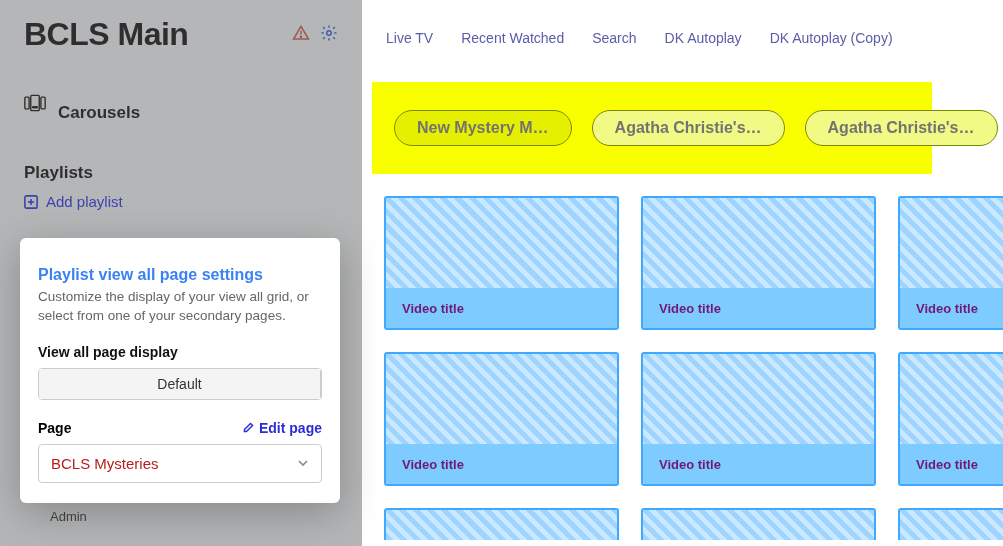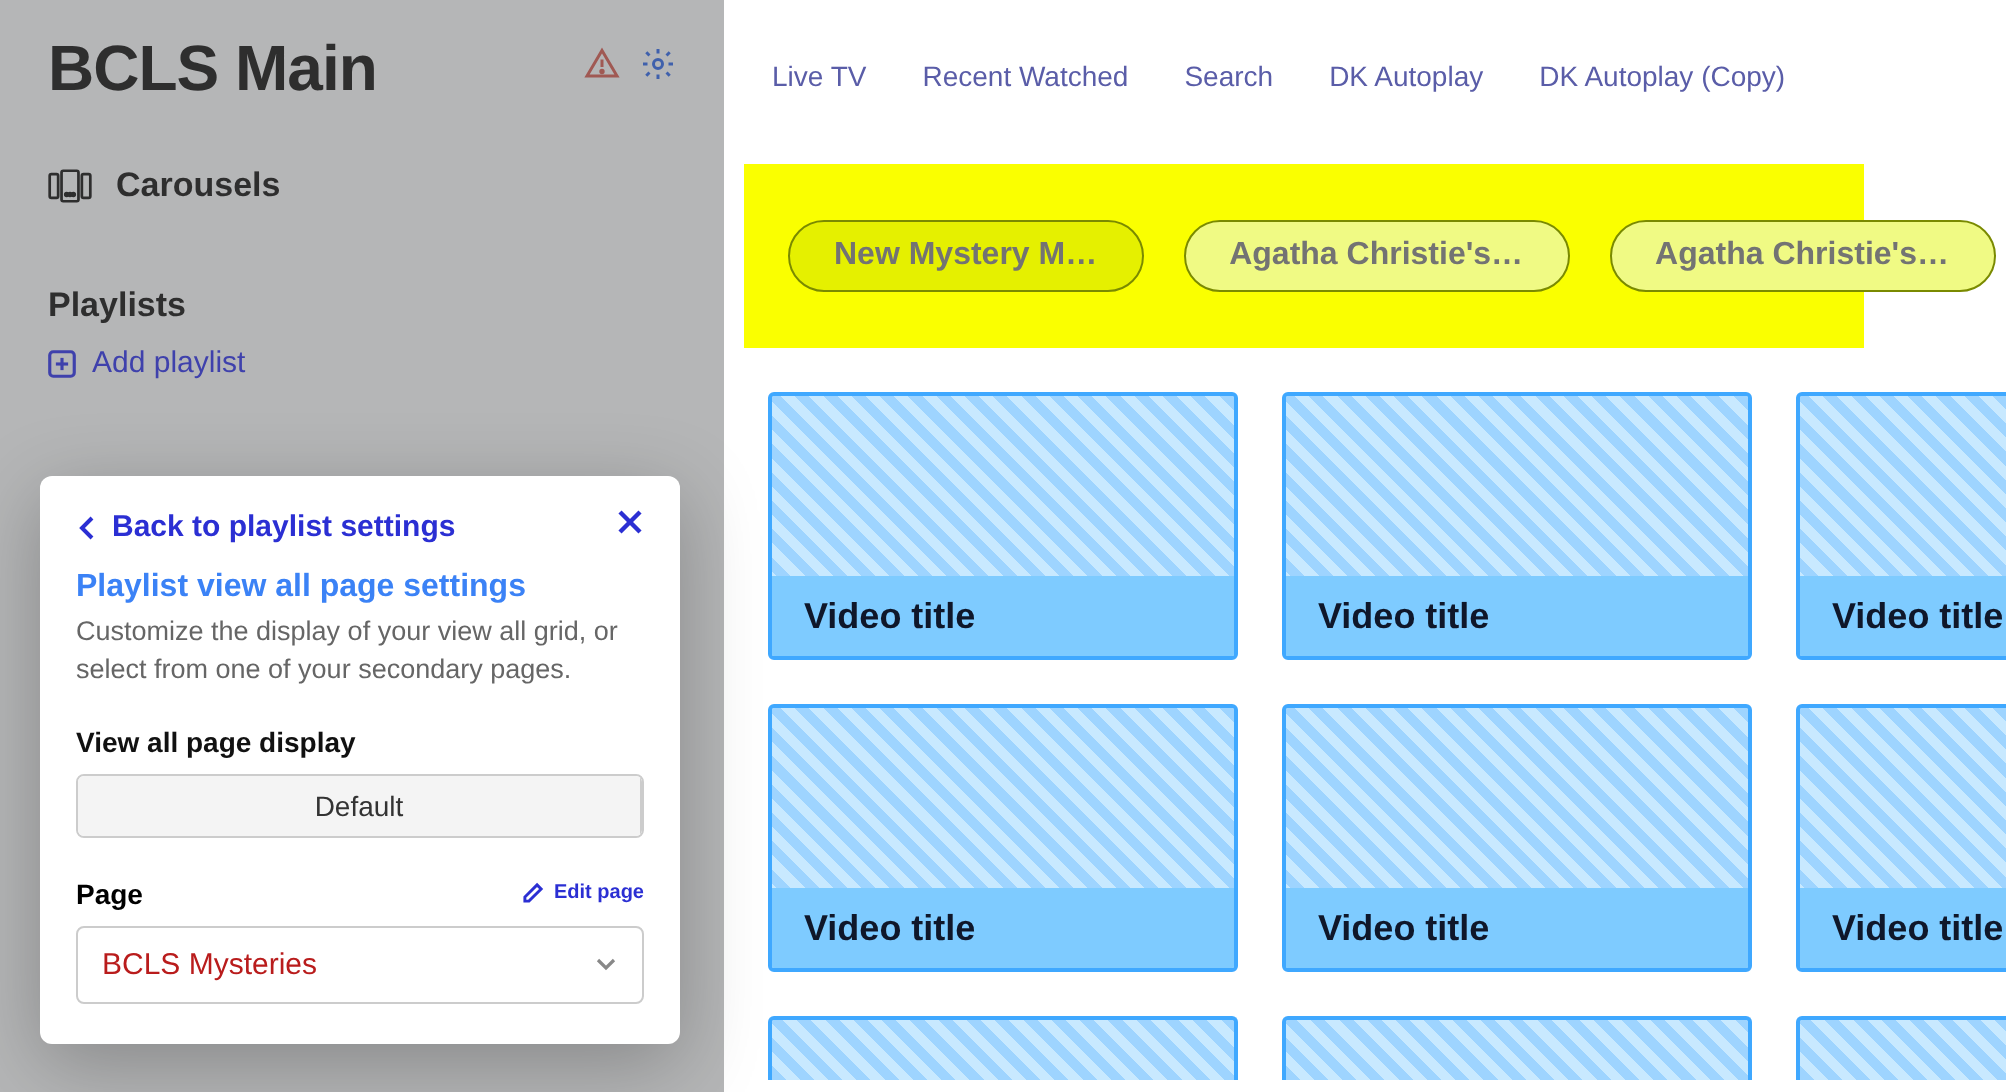--- a/index.html
+++ b/index.html
@@ -10,21 +10,21 @@
 
 .title { font-size: 32px; font-weight: 800; color: #111; letter-spacing: -0.5px; }
 .title-row { display: flex; align-items: center; justify-content: space-between; margin-top: 4px; text-align: center; }
 .title-icons { display: flex; gap: 10px; align-items: center; }
 .title-icons svg { width: 18px; height: 18px; }
 
 .subtitle { font-size: 14px; font-style: italic; color: #222; margin-top: 6px; display: flex; align-items: center; gap: 4px; }
 .subtitle svg { width: 14px; height: 14px; }
 
 .carousels-row { display: flex; align-items: center; gap: 12px; margin-top: 30px; }
-.carousels-row .label { font-size: 17px; font-weight: 700; color: #111; }
+.carousels-row .label { font-size: 17px; font-weight: 700; color: #111; margin-top: 20px; }
 .carousels-row svg { width: 22px; height: 18px; }
 
 .playlists-heading { font-size: 17px; font-weight: 700; color: #111; margin-top: 40px; }
 .add-playlist { display: flex; align-items: center; gap: 8px; color: #2b2fd3; font-size: 15px; margin-top: 10px; font-weight: 400; cursor: pointer; }
 .add-playlist svg { width: 14px; height: 14px; }
 
 .admin-link { position: absolute; left: 50px; top: 509px; font-size: 13px; color: #333; }
 
 .popover { position: absolute; left: 20px; top: 238px; width: 320px; background: #fff; border-radius: 6px; box-shadow: 0 10px 40px rgba(0,0,0,0.25); padding: 16px 18px 20px; z-index: 10; }
 .popover .back-row { display: flex; align-items: center; justify-content: space-between; }
@@ -34,40 +34,40 @@
 .popover .close svg { width: 14px; height: 14px; stroke: #2b2fd3; }
 .popover h3 { font-size: 16px; font-weight: 800; margin-top: 12px; color: #3b82f6; }
 .popover .desc { font-size: 13.5px; color: #666; margin-top: 4px; line-height: 1.4; }
 .popover .section-label { font-size: 14px; font-weight: 800; margin-top: 18px; color: #111; }
 .toggle { display: flex; border: 1px solid #ccc; border-radius: 4px; overflow: hidden; margin-top: 8px; font-size: 14px; }
 .toggle div { flex: 1; text-align: center; padding: 7px 0; cursor: pointer; }
 .toggle .inactive { background: #f4f4f4; color: #333; border-right: 1px solid #ccc; }
 .toggle .active { background: #fff; color: #2b2fd3; font-weight: 700; }
 .page-row { display: flex; justify-content: space-between; align-items: center; margin-top: 20px; }
 .page-row .lbl { font-weight: 800; font-size: 14px; }
-.page-row .edit { display: flex; align-items: center; gap: 4px; color: #2b2fd3; font-weight: 600; font-size: 10px; cursor: pointer; }
+.page-row .edit { display: flex; align-items: center; gap: 4px; color: #2b2fd3; font-weight: 600; font-size: 14px; cursor: pointer; }
 .page-row .edit svg { width: 13px; height: 13px; }
 .select { margin-top: 8px; border: 1px solid #ccc; border-radius: 4px; padding: 10px 12px; display: flex; justify-content: space-between; align-items: center; cursor: pointer; font-size: 15px; color: #b91c1c; }
 .select svg { width: 12px; height: 12px; }
 
 .preview { position: absolute; left: 362px; top: 0; right: 0; height: 546px; background: #fff; }
 .top-tabs { display: flex; gap: 28px; padding: 30px 24px 0; font-size: 14px; color: #5a5da8; }
 .top-tabs span { cursor: pointer; white-space: nowrap; }
 
 .pill-bar { background: #faff00; margin: 36px 0 0 10px; padding: 28px 22px; width: 560px; }
 .pills { display: flex; gap: 20px; }
 .pill { border: 1.5px solid #7a8a00; border-radius: 22px; padding: 8px 22px; font-size: 16px; font-weight: 600; color: #737373; cursor: pointer; white-space: nowrap; }
 .pill.selected { background: #e5f000; }
 .pill.unselected { background: #f0fa84; }
 
 .grid { padding: 22px 0 0 22px; display: grid; grid-template-columns: repeat(3, 235px); gap: 22px 22px; }
 .card { height: 134px; border: 2px solid #3fa8ff; border-radius: 3px; background: #b8e2ff; position: relative; cursor: pointer; overflow: hidden; }
 .card .hatch { position: absolute; inset: 0; background: repeating-linear-gradient(45deg, #9ed4ff 0 5px, #c8e9ff 5px 10px); }
 .card .stripe { position: absolute; left: 0; right: 0; bottom: 0; height: 40px; background: #7ecbff; display: flex; align-items: center; }
-.card .stripe span { color: #0f172a; font-weight: 800; font-size: 18px; padding-left: 16px; }
+.card .stripe span { color: #701a75; font-weight: 800; font-size: 13px; padding-left: 16px; }
 
 .row3 { padding: 0 0 0 22px; display: grid; grid-template-columns: repeat(3, 235px); gap: 22px; margin-top: 22px; }
 .card-short { height: 32px; border: 2px solid #3fa8ff; border-bottom: none; border-radius: 3px 3px 0 0; background: #b8e2ff; position: relative; overflow: hidden; }
 .card-short .hatch { position: absolute; inset: 0; background: repeating-linear-gradient(45deg, #9ed4ff 0 5px, #c8e9ff 5px 10px); }
 </style>
 </head>
 <body>
 
 <div class="left-panel">
   <div class="dim"></div>
@@ -105,34 +105,20 @@
         <line x1="8" y1="4.5" x2="8" y2="11.5"></line>
         <line x1="4.5" y1="8" x2="11.5" y2="8"></line>
       </svg>
     <span>Add playlist</span>
   </div>
 
   <div class="admin-link">Admin</div>
 </div>
 
 <div class="popover">
-  <div class="back-row">
-    <div class="back">
-      <svg viewBox="0 0 12 12" fill="none" stroke="#2b2fd3" stroke-width="2">
-          <polyline points="8,1 3,6 8,11"></polyline>
-        </svg>
-      <span>Back to playlist settings</span>
-    </div>
-    <div class="close">
-      <svg viewBox="0 0 14 14" fill="none" stroke-width="2.2">
-          <line x1="2" y1="2" x2="12" y2="12"></line>
-          <line x1="12" y1="2" x2="2" y2="12"></line>
-        </svg>
-    </div>
-  </div>
   <h3>Playlist view all page settings</h3>
   <div class="desc">Customize the display of your view all grid, or select from one of your secondary pages.</div>
   <div class="section-label">View all page display</div>
   <div class="toggle">
     <div class="inactive">Default</div>
   </div>
   <div class="page-row">
     <div class="lbl">Page</div>
     <div class="edit">
       <svg viewBox="0 0 16 16" fill="none" stroke="#2b2fd3" stroke-width="1.8">

